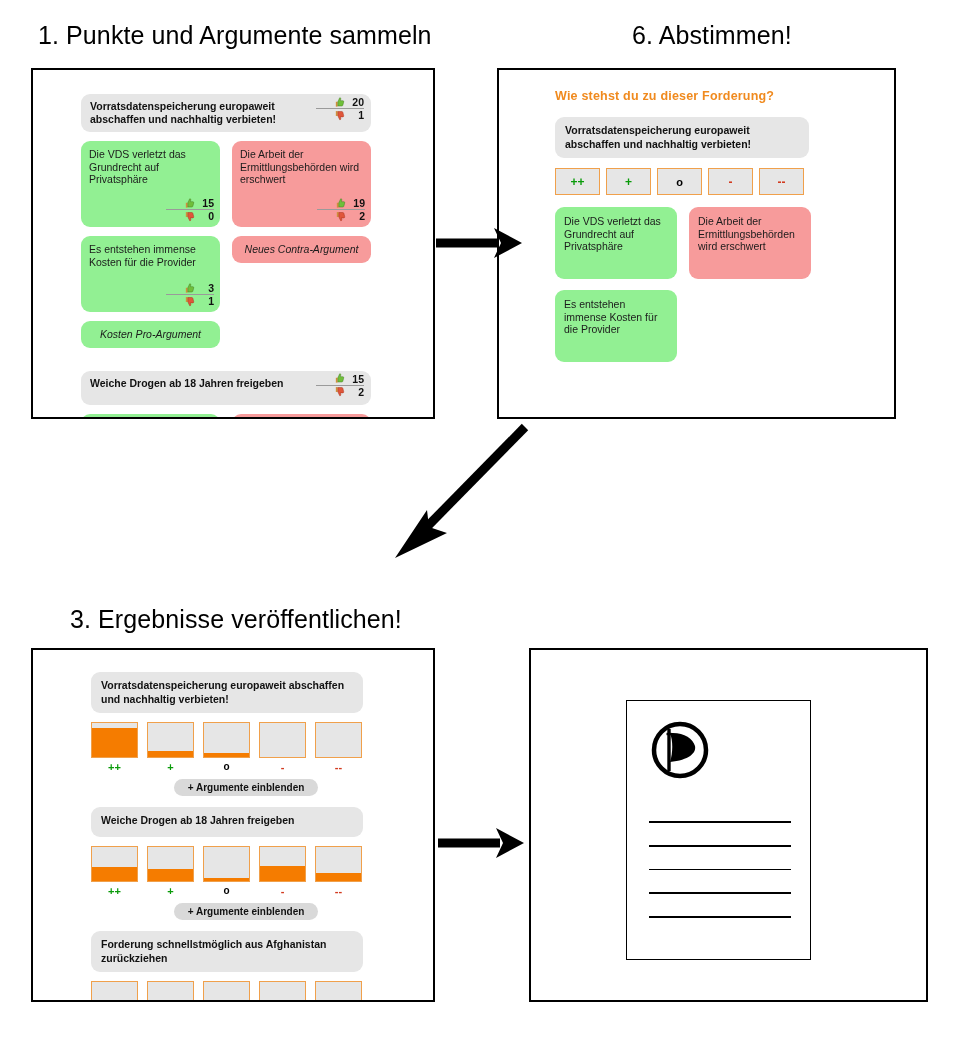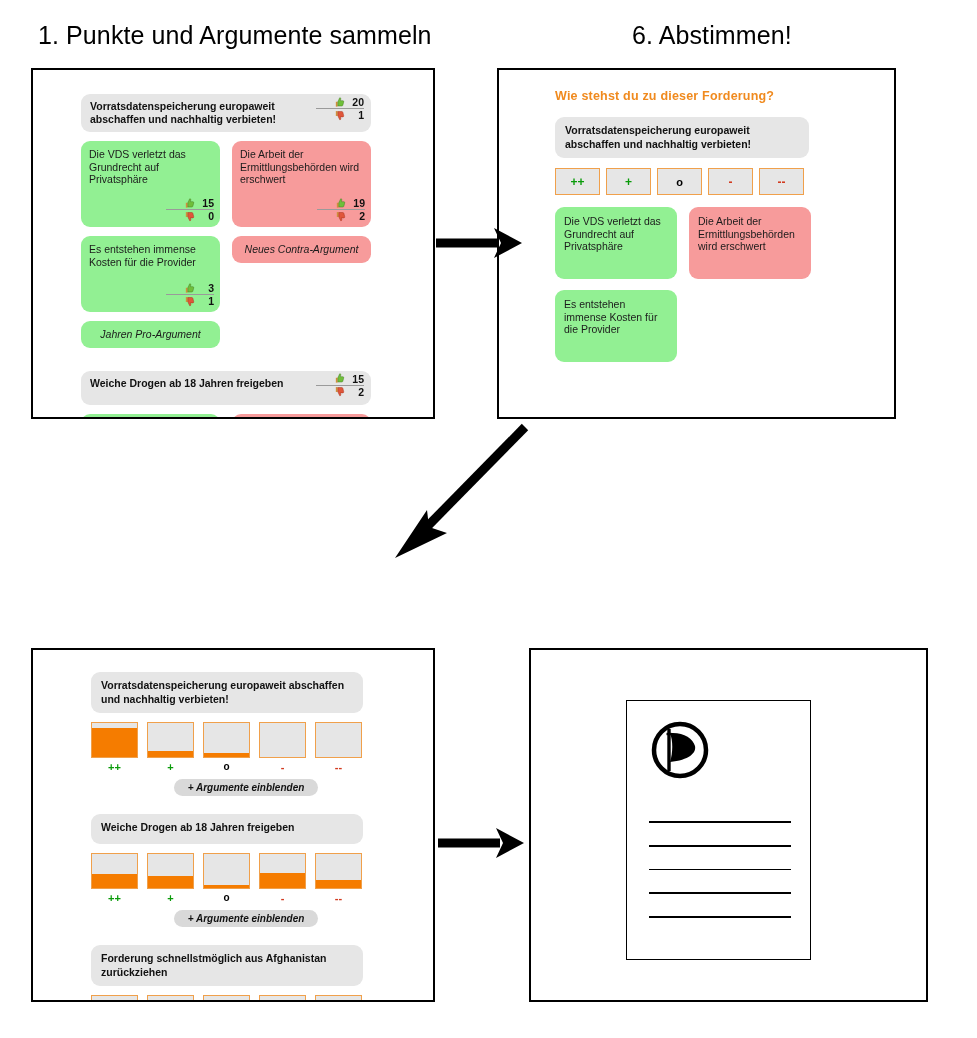--- a/index.html
+++ b/index.html
@@ -91,39 +91,40 @@
              box-sizing:border-box;width:272px;min-height:30px;}
   .bars{display:flex;gap:9px;margin-top:9px;}
   .barcell{width:47px;}
   .barbox{position:relative;width:47px;height:36px;border:1.4px solid #f0a04b;
           background:#e6e6e6;box-sizing:border-box;overflow:hidden;}
   .barfill{position:absolute;left:0;bottom:0;width:100%;background:#f57c00;}
   .barlabel{text-align:center;font-size:11px;font-weight:bold;margin-top:3px;}
   .barlabel.lgreen{color:#0a9b0a;}
   .barlabel.lblack{color:#000;font-size:10px;}
   .barlabel.lred{color:#d23a1f;}
-  .showargs{margin:6px auto 7px auto;background:#d9d9d9;border-radius:11px;
+  .showargs{margin:6px auto 0 auto;background:#d9d9d9;border-radius:11px;
             padding:3px 14px;font-size:10px;font-weight:bold;color:#111;
-            display:inline-block;font-style:italic;}
+            display:inline-block;}
   .showargs-wrap{text-align:center;padding-left:10px;}
 
   
   .doc{position:absolute;left:95px;top:50px;width:185px;height:260px;
        border:1.6px solid #000;background:#fff;box-sizing:border-box;}
   .doclogo{position:absolute;left:22px;top:18px;width:62px;height:62px;}
   .doclines{position:absolute;left:22px;top:120px;width:142px;}
   .docline{height:1.8px;background:#000;margin-bottom:22px;}
 </style>
 </head>
 <body>
 
 <div class="stage">
 
   <div class="caption" id="cap1">1. Punkte und Argumente sammeln</div>
   <div class="caption" id="cap2">6. Abstimmen!</div>
+  <div class="caption" id="cap3">3. Ergebnisse veröffentlichen!</div>
 
   <div class="panel" id="panel1">
     <div class="p1-inner">
 
       <div class="claim">
         <span class="claim-txt">Vorratsdatenspeicherung europaweit abschaffen und  nachhaltig verbieten!</span>
         <span class="score">
           <span class="row up">
             <span class="thumb">
               <svg viewBox="0 0 12 12" width="11" height="11">
@@ -193,21 +194,21 @@
                     </svg>
                 </span>
                 <span class="num">1</span>
               </span>
             </span>
           </div>
 
           <div class="spacer9"></div>
 
           <div class="arg pro newitem">
-            <span class="argtxt">Jahren Pro-Argument</span>
+            <span class="argtxt">Kosten Pro-Argument</span>
           </div>
         </div>
 
         <div class="argcol">
           <div class="arg con tall">
             <span class="argtxt">Die Arbeit der Ermittlungsbehörden wird erschwert</span>
             <span class="score">
               <span class="row up">
                 <span class="thumb">
                   <svg viewBox="0 0 12 12" width="11" height="11">

